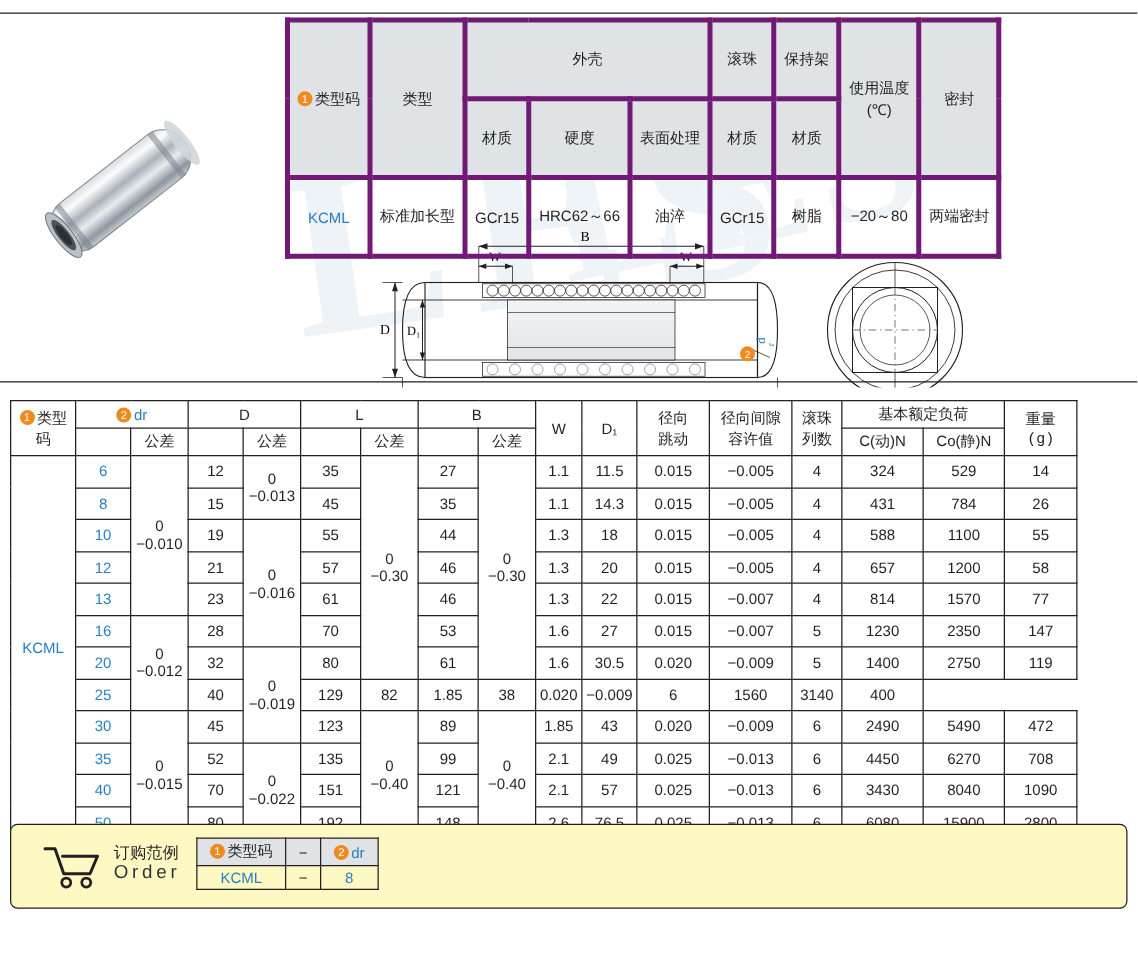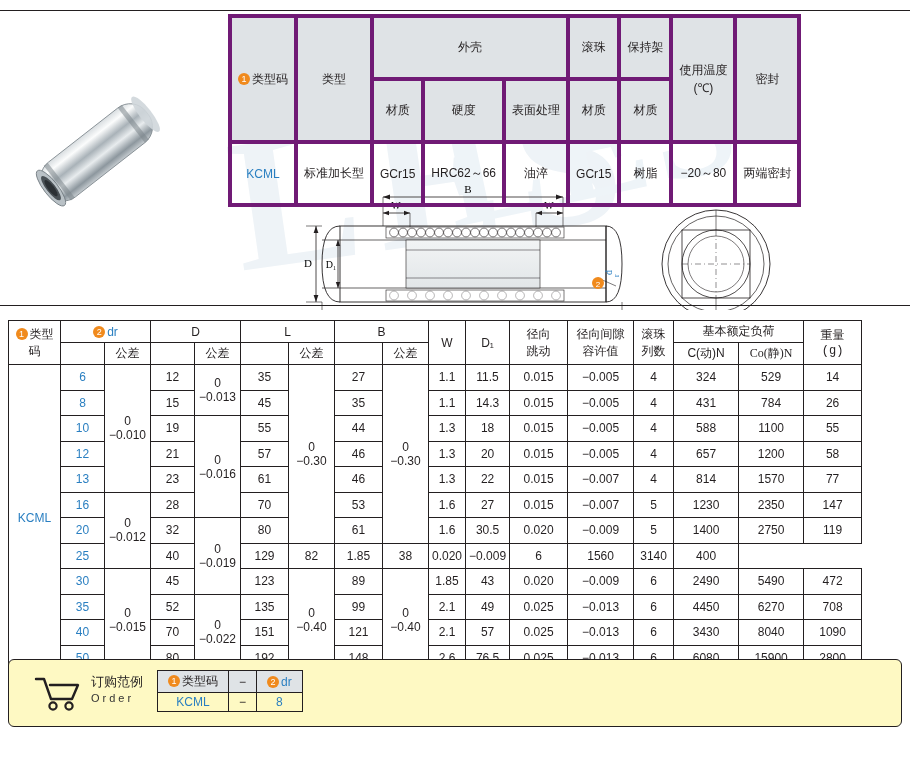--- a/index.html
+++ b/index.html
@@ -63,21 +63,21 @@
 
   
   .orderbox {
     position:absolute; left:8px; top:659px; width:894px; height:68px;
     border:1px solid #231f20; border-radius:6px; z-index:3; background:#fef9c3;text-decoration:underline;
   }
   .ordertbl { border-collapse:collapse; position:absolute; left:148px; top:10px; }
   .ordertbl td { border:1px solid #231f20; text-align:center; font-size:12px; padding:2px 10px; }
   .ordertbl .hd { background:#dfe3e6; }
   .orderlabel { position:absolute; left:82px; top:14px; font-size:13px; line-height:16px; }
-  .orderlabel .o2 { letter-spacing:3px; font-size:11px; color:#333; }
+  .orderlabel .o2 { letter-spacing:3px; font-size:15px; color:#333; }
   .cart { position:absolute; left:24px; top:14px; }
 </style>
 </head>
 <body>
 
 <div class="wm">LES</div>
 <div class="wm2">LES</div>
 
 <table class="topspec">
   <tbody>
@@ -277,21 +277,21 @@
   <tr class="hrow">
     <td rowspan="2" style="width:44px;"></td>
     <td rowspan="2" style="width:46px;"><span>公差</span></td>
     <td rowspan="2" style="width:44px;"></td>
     <td rowspan="2" style="width:46px;"><span>公差</span></td>
     <td rowspan="2" style="width:48px;"></td>
     <td rowspan="2" style="width:46px;"><span>公差</span></td>
     <td rowspan="2" style="width:48px;"></td>
     <td rowspan="2" style="width:46px;"><span>公差</span></td>
     <td rowspan="2" style="width:65px;"><span>C(动)N</span></td>
-    <td rowspan="2" style="width:65px;font-family:Liberation Serif, serif;"><span>Co(静)N</span></td>
+    <td rowspan="2" style="width:65px;"><span>Co(静)N</span></td>
   </tr>
   <tr class="hrow" style="height:1px"></tr>
 
   <tr>
     <td class="r" rowspan="12" style="color:#2a7fc1">KCML</td>
     <td class="r blue">6</td>
     <td class="r" rowspan="5">0<br>−0.010</td>
     <td class="r">12</td>
     <td class="r" rowspan="2">0<br>−0.013</td>
     <td class="r">35</td>

